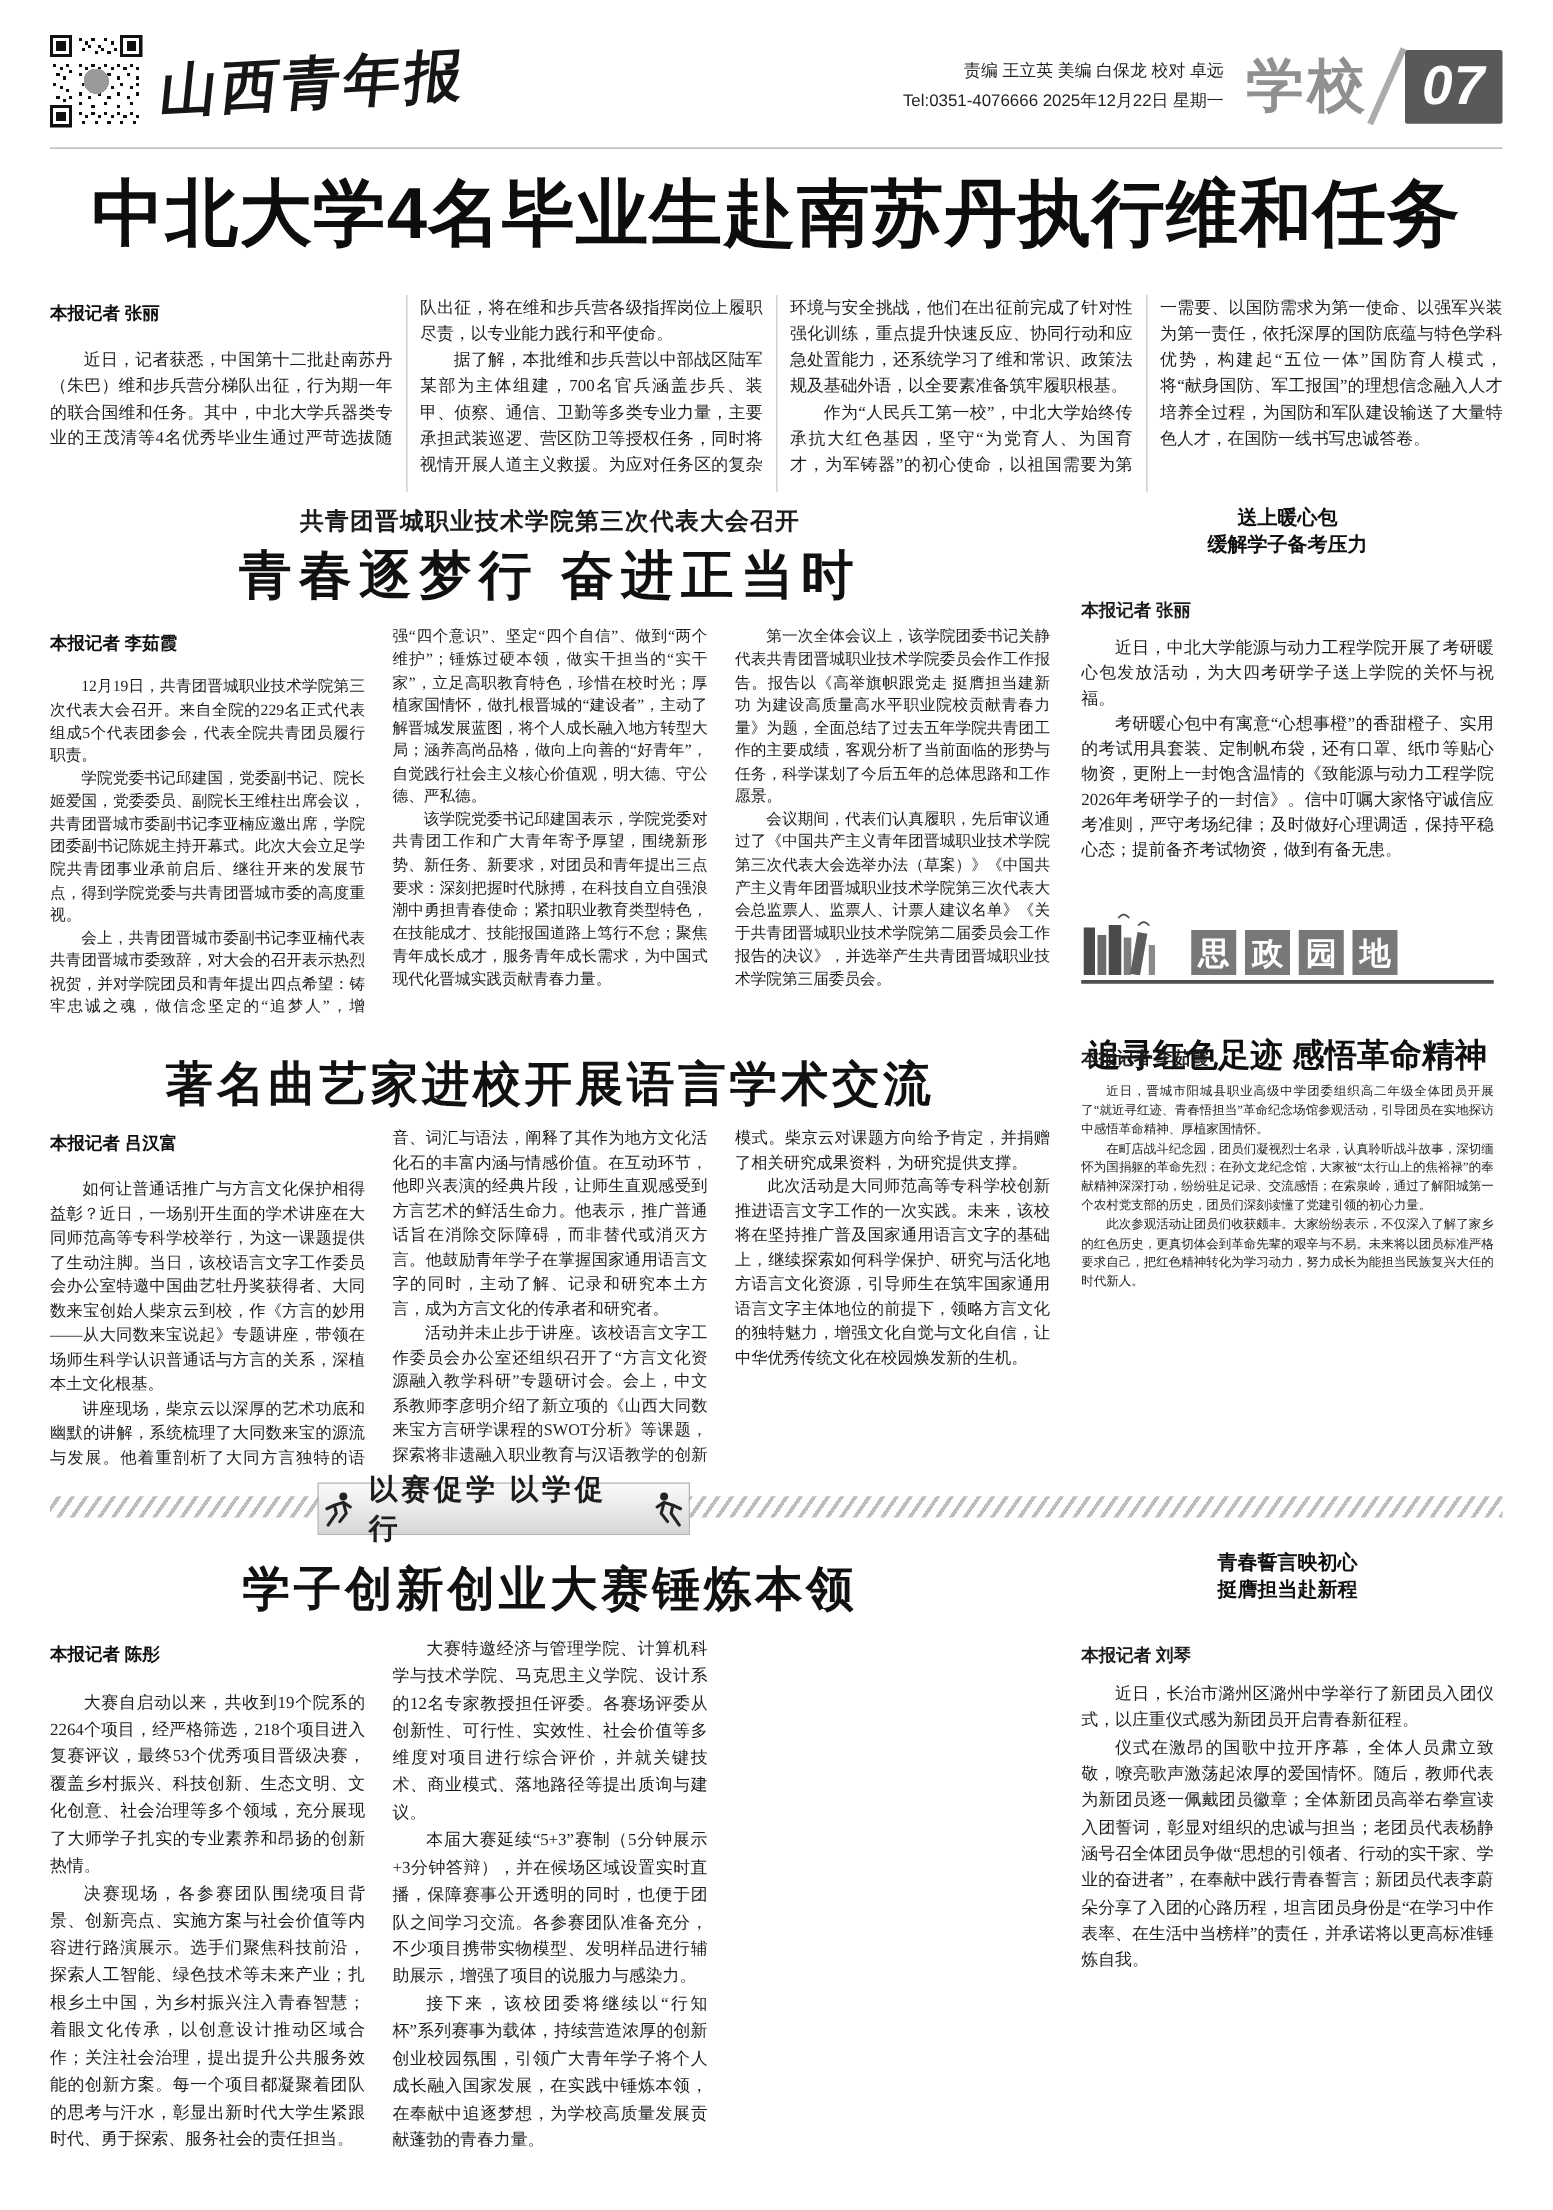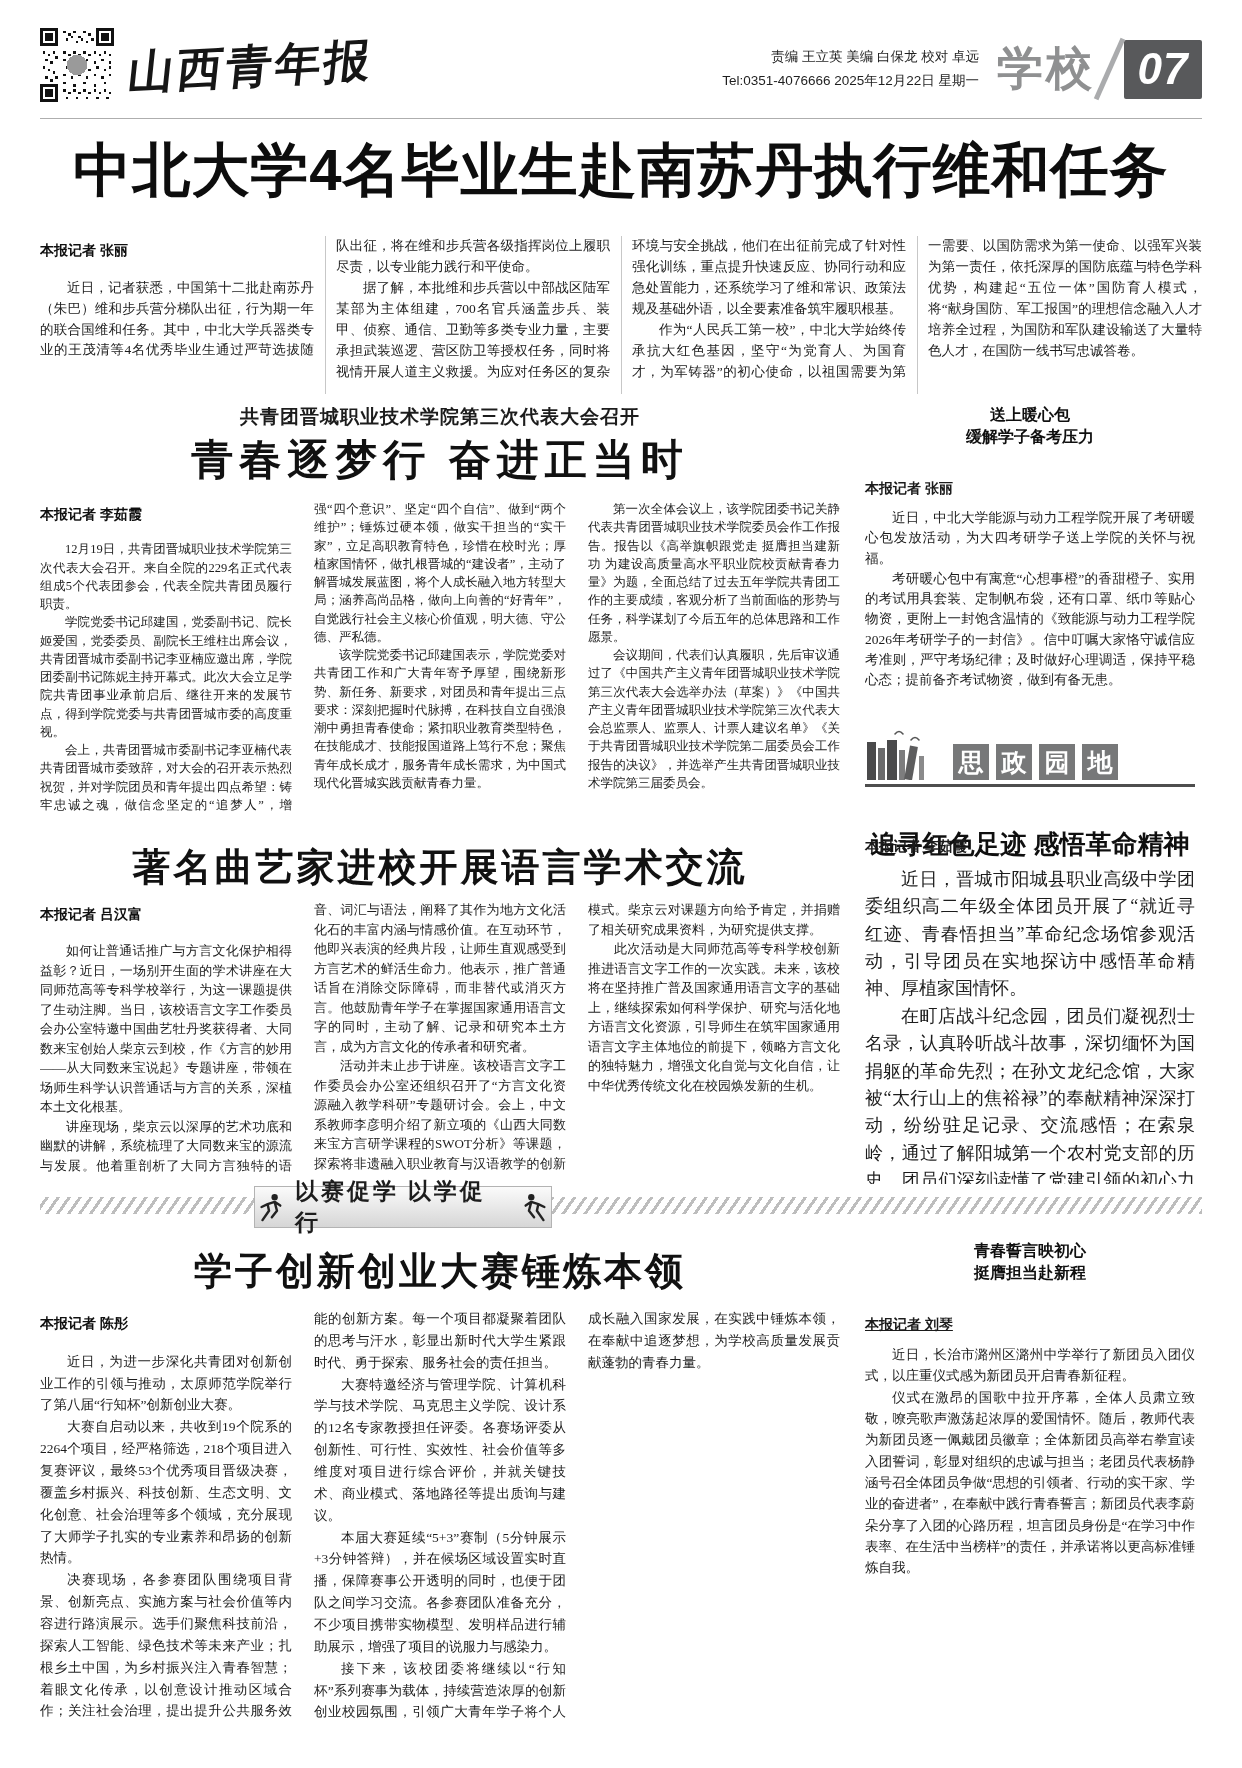--- a/index.html
+++ b/index.html
@@ -58,23 +58,23 @@
   .warm-body { top:508px; height:206px; font-size:13.5px; line-height:1.5; }
   .sizheng-badge { left:865px; width:330px; top:724px; height:56px; display:flex; align-items:flex-end; border-bottom:3px solid #4e4e4e; padding-bottom:4px; }
   .badge-box {
     width:36px; height:36px; background:#777879; color:#fff; margin-left:7px;
     display:flex; align-items:center; justify-content:center;
     font-size:25px; font-weight:700;
   }
   .badge-box:first-of-type { margin-left:14px; }
   .sizheng-title { top:794px; font-size:26px;margin-top:32px; }
   .sizheng-byline { top:838px; }
-  .sizheng-body { top:866px; height:318px; font-size:18px; line-height:1.52; }
+  .sizheng-body { top:866px; height:318px; font-size:10px; line-height:1.52; }
   .oath-title { top:1240px; }
-  .oath-byline { top:1316px;text-decoration:underline; }
+  .oath-byline { top:1316px; }
   .oath-body { top:1344px; height:400px; font-size:13.5px; line-height:1.58; }
 
   
   .banner { left:40px; right:40px; top:1186px; height:40px; }
   .hatch { position:absolute; top:11px; left:0; right:0; height:17px;
     background:repeating-linear-gradient(-55deg,#bdbdbd 0 3px,transparent 3px 9px); }
   .banner-panel {
     position:absolute; left:214px; top:0; width:296px; height:40px;
     background:linear-gradient(180deg,#fbfbfb 0%,#d6d6d6 100%);
     border:1px solid #b3b3b3; display:flex; align-items:center; justify-content:center;
@@ -243,21 +243,20 @@
         <circle cx="21" cy="5.5" r="3.4" fill="#222"></circle>
         <path d="M8 30 L15 20 L13.5 13 L21 10.5 L27 14.5 M13.5 13 L7 16 M21 10.5 L23.5 20 L18 27" stroke="#222" stroke-width="2.6" fill="none" stroke-linecap="round" stroke-linejoin="round"></path>
       </svg>
     </div>
   </div>
 
   <div class="abs h2 contest-headline sans">学子创新创业大赛锤炼本领</div>
   <div class="abs contest-body body-cols">
     <div class="byline">本报记者 陈彤</div>
     <div class="flow">
-        <p>近日，为进一步深化共青团对创新创业工作的引领与推动，太原师范学院举行了第八届“行知杯”创新创业大赛。</p>
         <p>大赛自启动以来，共收到19个院系的2264个项目，经严格筛选，218个项目进入复赛评议，最终53个优秀项目晋级决赛，覆盖乡村振兴、科技创新、生态文明、文化创意、社会治理等多个领域，充分展现了大师学子扎实的专业素养和昂扬的创新热情。</p>
         <p>决赛现场，各参赛团队围绕项目背景、创新亮点、实施方案与社会价值等内容进行路演展示。选手们聚焦科技前沿，探索人工智能、绿色技术等未来产业；扎根乡土中国，为乡村振兴注入青春智慧；着眼文化传承，以创意设计推动区域合作；关注社会治理，提出提升公共服务效能的创新方案。每一个项目都凝聚着团队的思考与汗水，彰显出新时代大学生紧跟时代、勇于探索、服务社会的责任担当。</p>
         <p>大赛特邀经济与管理学院、计算机科学与技术学院、马克思主义学院、设计系的12名专家教授担任评委。各赛场评委从创新性、可行性、实效性、社会价值等多维度对项目进行综合评价，并就关键技术、商业模式、落地路径等提出质询与建议。</p>
         <p>本届大赛延续“5+3”赛制（5分钟展示+3分钟答辩），并在候场区域设置实时直播，保障赛事公开透明的同时，也便于团队之间学习交流。各参赛团队准备充分，不少项目携带实物模型、发明样品进行辅助展示，增强了项目的说服力与感染力。</p>
         <p>接下来，该校团委将继续以“行知杯”系列赛事为载体，持续营造浓厚的创新创业校园氛围，引领广大青年学子将个人成长融入国家发展，在实践中锤炼本领，在奉献中追逐梦想，为学校高质量发展贡献蓬勃的青春力量。</p>
       </div>
   </div>
 
   <div class="abs side-title warm-title sans">
     <div>送上暖心包</div>

